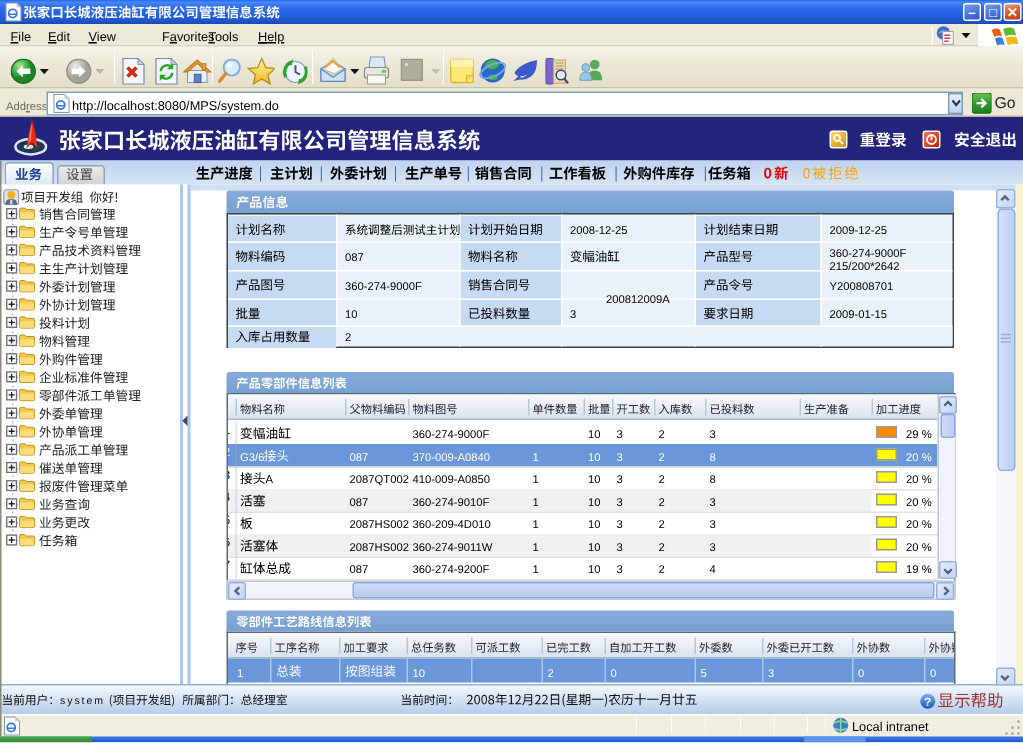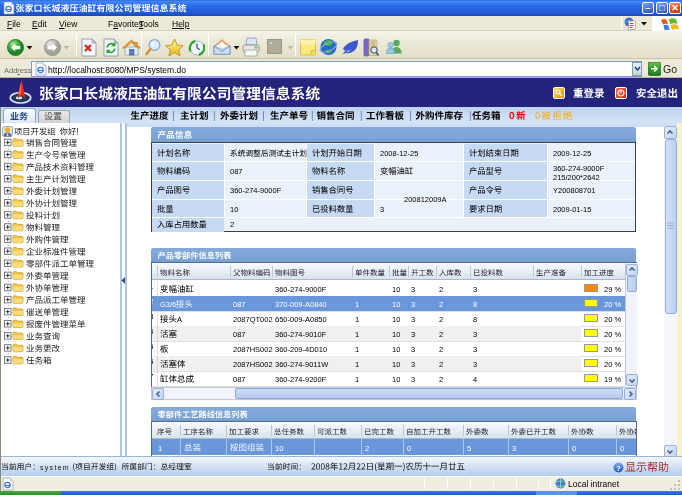--- a/index.html
+++ b/index.html
@@ -303,21 +303,21 @@
 <div class="lt" style="left:439px;top:300px;font-size:7.5px;color:#fff;font-weight:normal;">2</div>
 <div class="lt" style="left:473px;top:300px;font-size:7.5px;color:#fff;font-weight:normal;">8</div>
 <div style="position:absolute;left:583.5px;top:299px;width:14.5px;height:8px;background:#ffff00;border:1px solid #999;"></div>
 <div class="lt" style="left:604px;top:300px;font-size:7.5px;color:#fff;font-weight:normal;">20 %</div>
 <div style="position:absolute;left:152px;top:325.5px;width:473px;height:0.5px;background:#e0e0e0;"></div>
 <div style="position:absolute;left:152px;top:312px;width:5px;height:13px;overflow:hidden;">
       <div style="position:absolute;left:-3px;font-size:8px;color:#000;font-family:Liberation Sans,sans-serif">3</div>
     </div>
 <div class="lt" style="left:177px;top:314.5px;font-size:7.5px;color:#000;font-weight:normal;">A</div>
 <div class="lt" style="left:233px;top:315px;font-size:7.5px;color:#000;font-weight:normal;">2087QT002</div>
-<div class="lt" style="left:275px;top:315px;font-size:7.5px;color:#000;font-weight:normal;">650-009-A0850</div>
+<div class="lt" style="left:275px;top:315px;font-size:7.5px;color:#000;font-weight:normal;">410-009-A0850</div>
 <div class="lt" style="left:355px;top:315px;font-size:7.5px;color:#000;font-weight:normal;">1</div>
 <div class="lt" style="left:392px;top:315px;font-size:7.5px;color:#000;font-weight:normal;">10</div>
 <div class="lt" style="left:411px;top:315px;font-size:7.5px;color:#000;font-weight:normal;">3</div>
 <div class="lt" style="left:439px;top:315px;font-size:7.5px;color:#000;font-weight:normal;">2</div>
 <div class="lt" style="left:473px;top:315px;font-size:7.5px;color:#000;font-weight:normal;">8</div>
 <div style="position:absolute;left:583.5px;top:314px;width:14.5px;height:8px;background:#ffff00;border:1px solid #999;"></div>
 <div class="lt" style="left:604px;top:315px;font-size:7.5px;color:#000;font-weight:normal;">20 %</div>
 <div style="position:absolute;left:152px;top:326px;width:429px;height:15px;background:#f0f0f0;"></div>
 <div style="position:absolute;left:152px;top:340.5px;width:473px;height:0.5px;background:#e0e0e0;"></div>
 <div style="position:absolute;left:152px;top:327px;width:5px;height:13px;overflow:hidden;">

